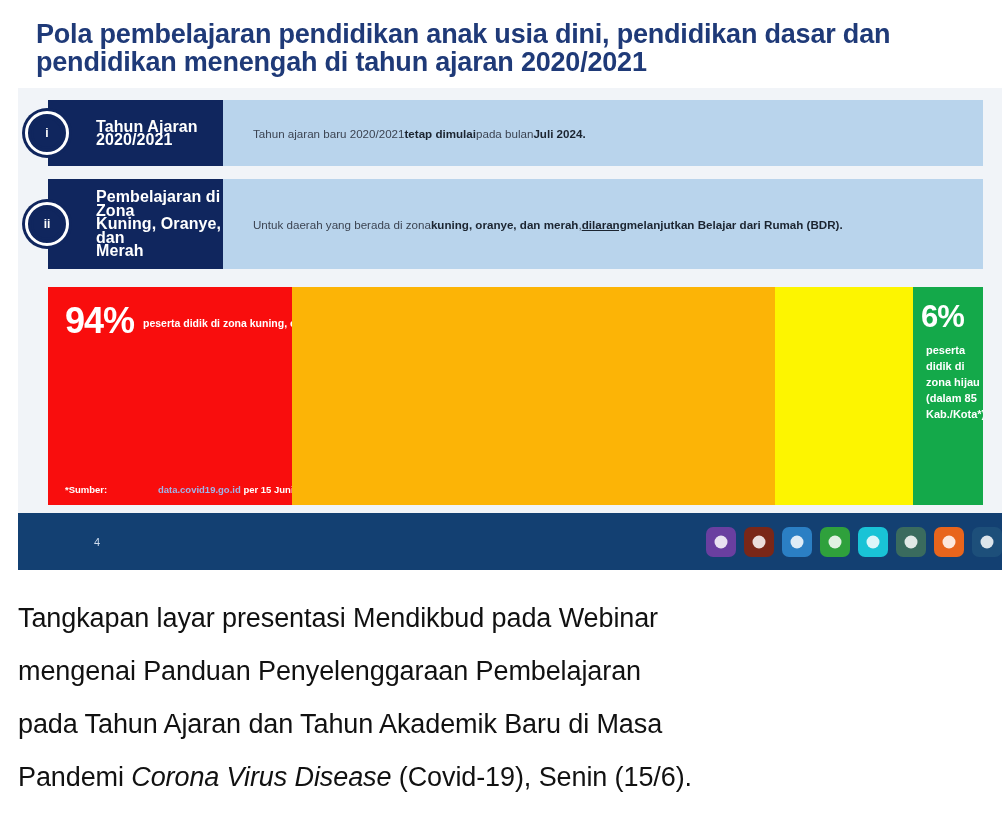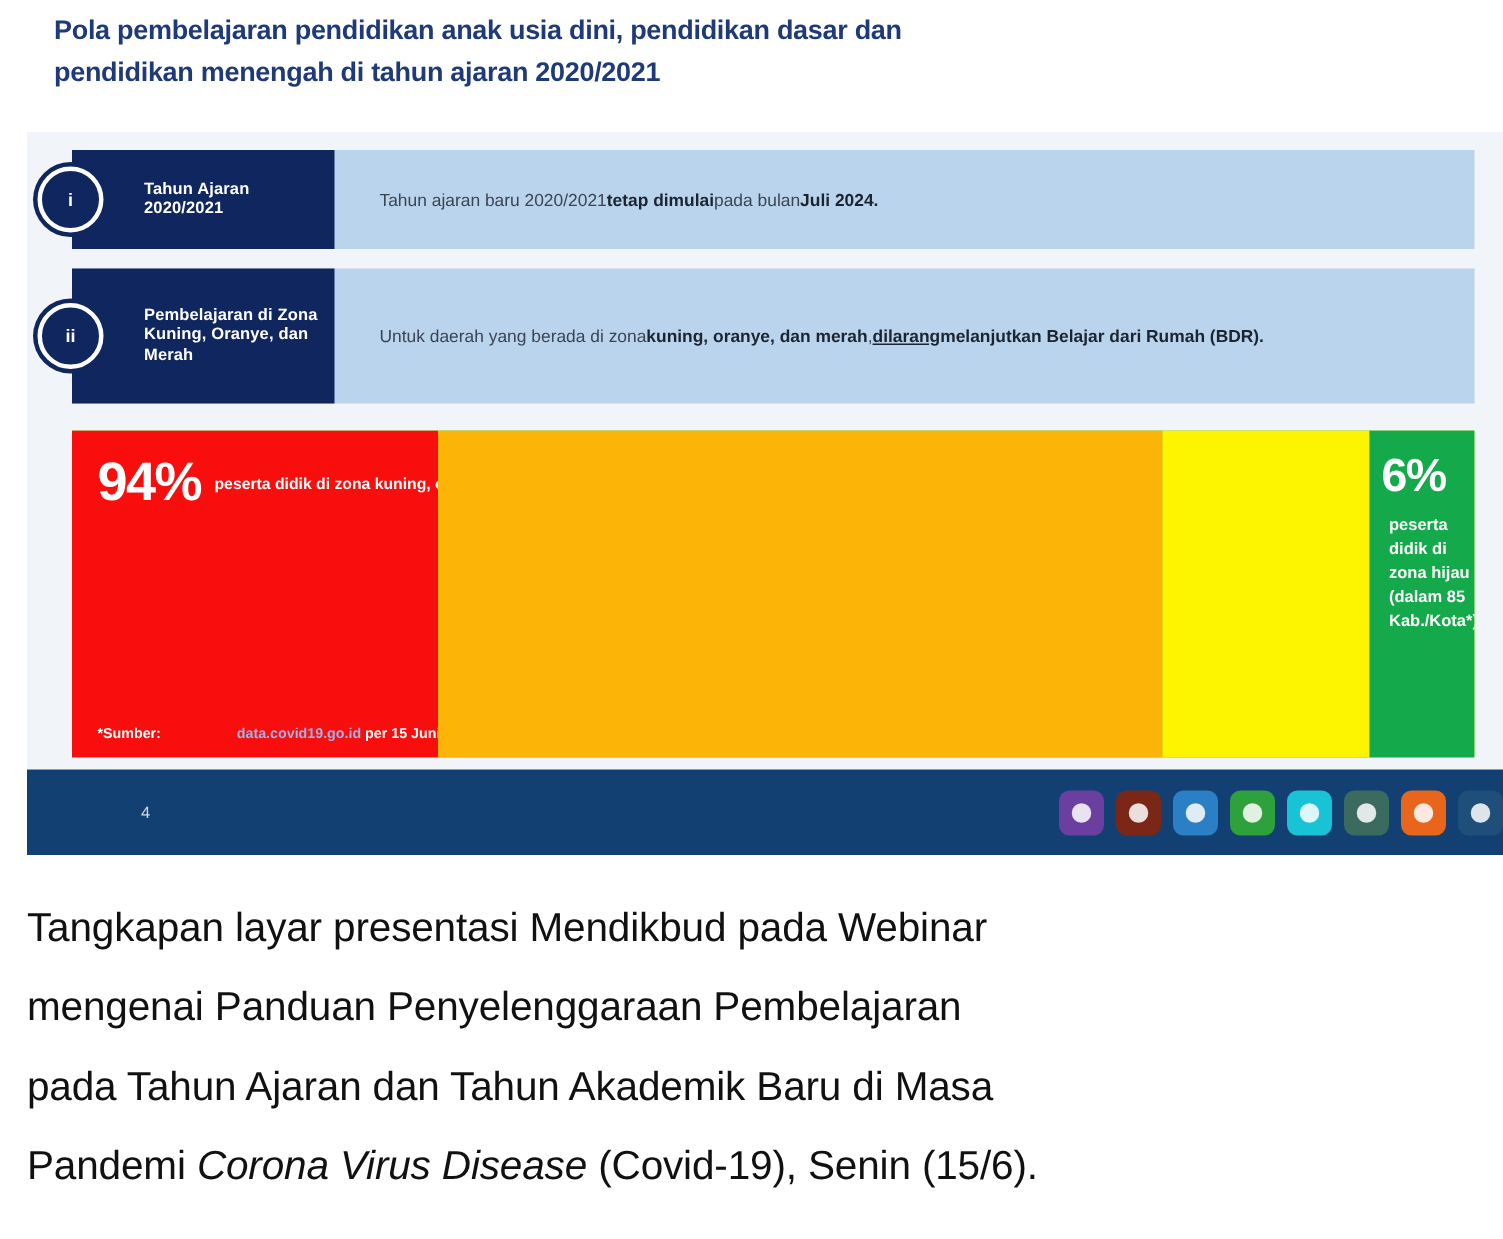--- a/index.html
+++ b/index.html
@@ -12,25 +12,25 @@
     height: 826px;
     font-family: "Liberation Sans", sans-serif;
     overflow: hidden;
     position: relative;
   }
 
   
   .page-heading {
     position: absolute;
     left: 36px;
-    top: 6px;
+    top: 20px;
     width: 880px;
     color: #1f3a78;
     font-weight: bold;
-    font-size: 18px;
+    font-size: 27px;
     line-height: 28px;
     letter-spacing: -0.2px;
   }
 
   
   .slide {
     position: absolute;
     left: 18px;
     top: 88px;
     width: 984px;
@@ -93,21 +93,21 @@
   .badge-ring {
     position: absolute;
     left: 3px; top: 3px; right: 3px; bottom: 3px;
     border-radius: 50%;
     border: 2px solid #10265e;
     box-sizing: border-box;
   }
   .badge span { position: relative; z-index: 2; }
 
   .info-tab-title {
-    font-size: 11px;
+    font-size: 16px;
     font-weight: bold;
     line-height: 13.5px;
     letter-spacing: 0.1px;
   }
   .info-body {
     flex: 1 1 auto;
     display: flex;
     align-items: center;
     box-sizing: border-box;
     padding: 6px 22px 6px 30px;

